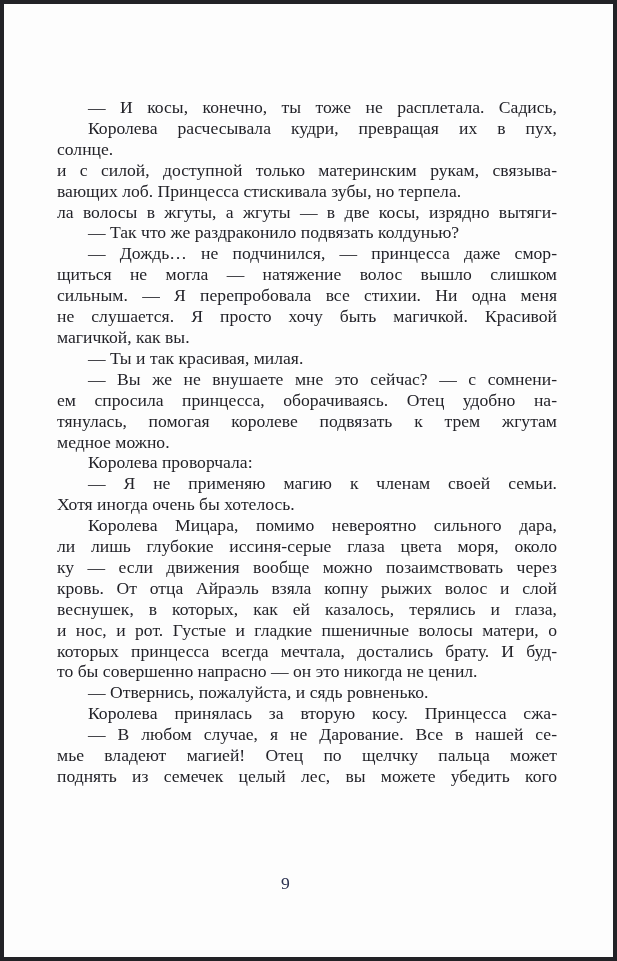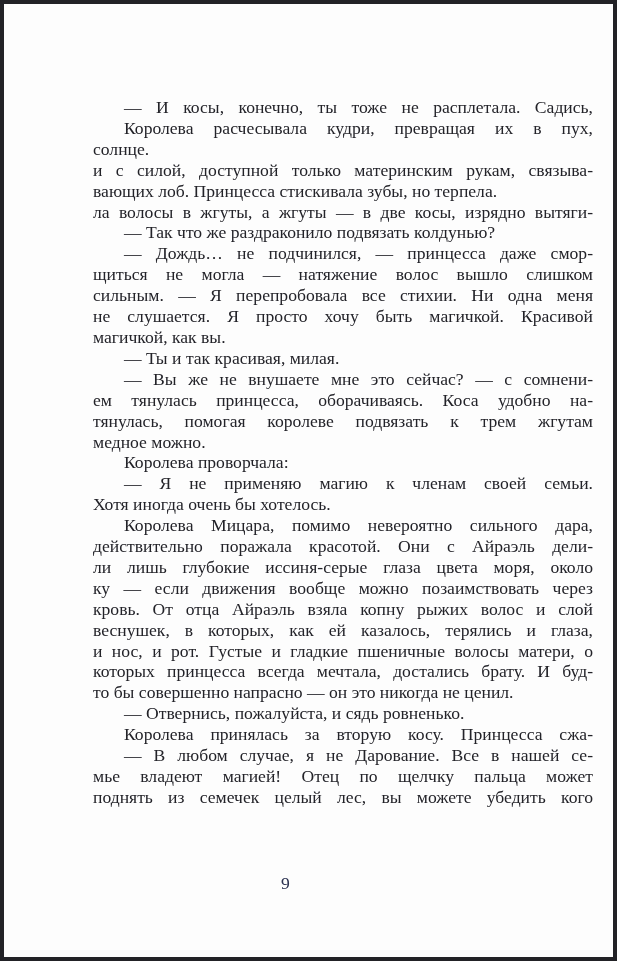--- a/index.html
+++ b/index.html
@@ -22,21 +22,20 @@
     position: absolute;
     left: 53px;   
     top: 93px;    
     width: 500px;
     color: #232329;
     font-size: 17.6px;
     line-height: 20.9px;
   }
   .line {
     width: 100%;
-    margin-left: 36px;
   }
   .line.just {
     text-align: justify;
     text-align-last: justify;
   }
   .line.indent {
     text-indent: 31px;
   }
   .page-number {
     position: absolute;
@@ -62,28 +61,27 @@
       <div class="line">вающих лоб. Принцесса стискивала зубы, но терпела.</div>
       <div class="line just">ла волосы в жгуты, а жгуты — в две косы, изрядно вытяги-</div>
       <div class="line indent">— Так что же раздраконило подвязать колдунью?</div>
       <div class="line indent just">— Дождь… не подчинился, — принцесса даже смор-</div>
       <div class="line just">щиться не могла — натяжение волос вышло слишком</div>
       <div class="line just">сильным. — Я перепробовала все стихии. Ни одна меня</div>
       <div class="line just">не слушается. Я просто хочу быть магичкой. Красивой</div>
       <div class="line">магичкой, как вы.</div>
       <div class="line indent">— Ты и так красивая, милая.</div>
       <div class="line indent just">— Вы же не внушаете мне это сейчас? — с сомнени-</div>
-      <div class="line just">ем тянулась принцесса, оборачиваясь. Коса удобно на-</div>
+      <div class="line just">ем спросила принцесса, оборачиваясь. Отец удобно на-</div>
       <div class="line just">тянулась, помогая королеве подвязать к трем жгутам</div>
       <div class="line">медное можно.</div>
       <div class="line indent">Королева проворчала:</div>
       <div class="line indent just">— Я не применяю магию к членам своей семьи.</div>
       <div class="line">Хотя иногда очень бы хотелось.</div>
       <div class="line indent just">Королева Мицара, помимо невероятно сильного дара,</div>
-      <div class="line just">действительно поражала красотой. Они с Айраэль дели-</div>
       <div class="line just">ли лишь глубокие иссиня-серые глаза цвета моря, около</div>
       <div class="line just">ку — если движения вообще можно позаимствовать через</div>
       <div class="line just">кровь. От отца Айраэль взяла копну рыжих волос и слой</div>
       <div class="line just">веснушек, в которых, как ей казалось, терялись и глаза,</div>
       <div class="line just">и нос, и рот. Густые и гладкие пшеничные волосы матери, о</div>
       <div class="line just">которых принцесса всегда мечтала, достались брату. И буд-</div>
       <div class="line">то бы совершенно напрасно — он это никогда не ценил.</div>
       <div class="line indent">— Отвернись, пожалуйста, и сядь ровненько.</div>
       <div class="line indent just">Королева принялась за вторую косу. Принцесса сжа-</div>
       <div class="line indent just">— В любом случае, я не Дарование. Все в нашей се-</div>

